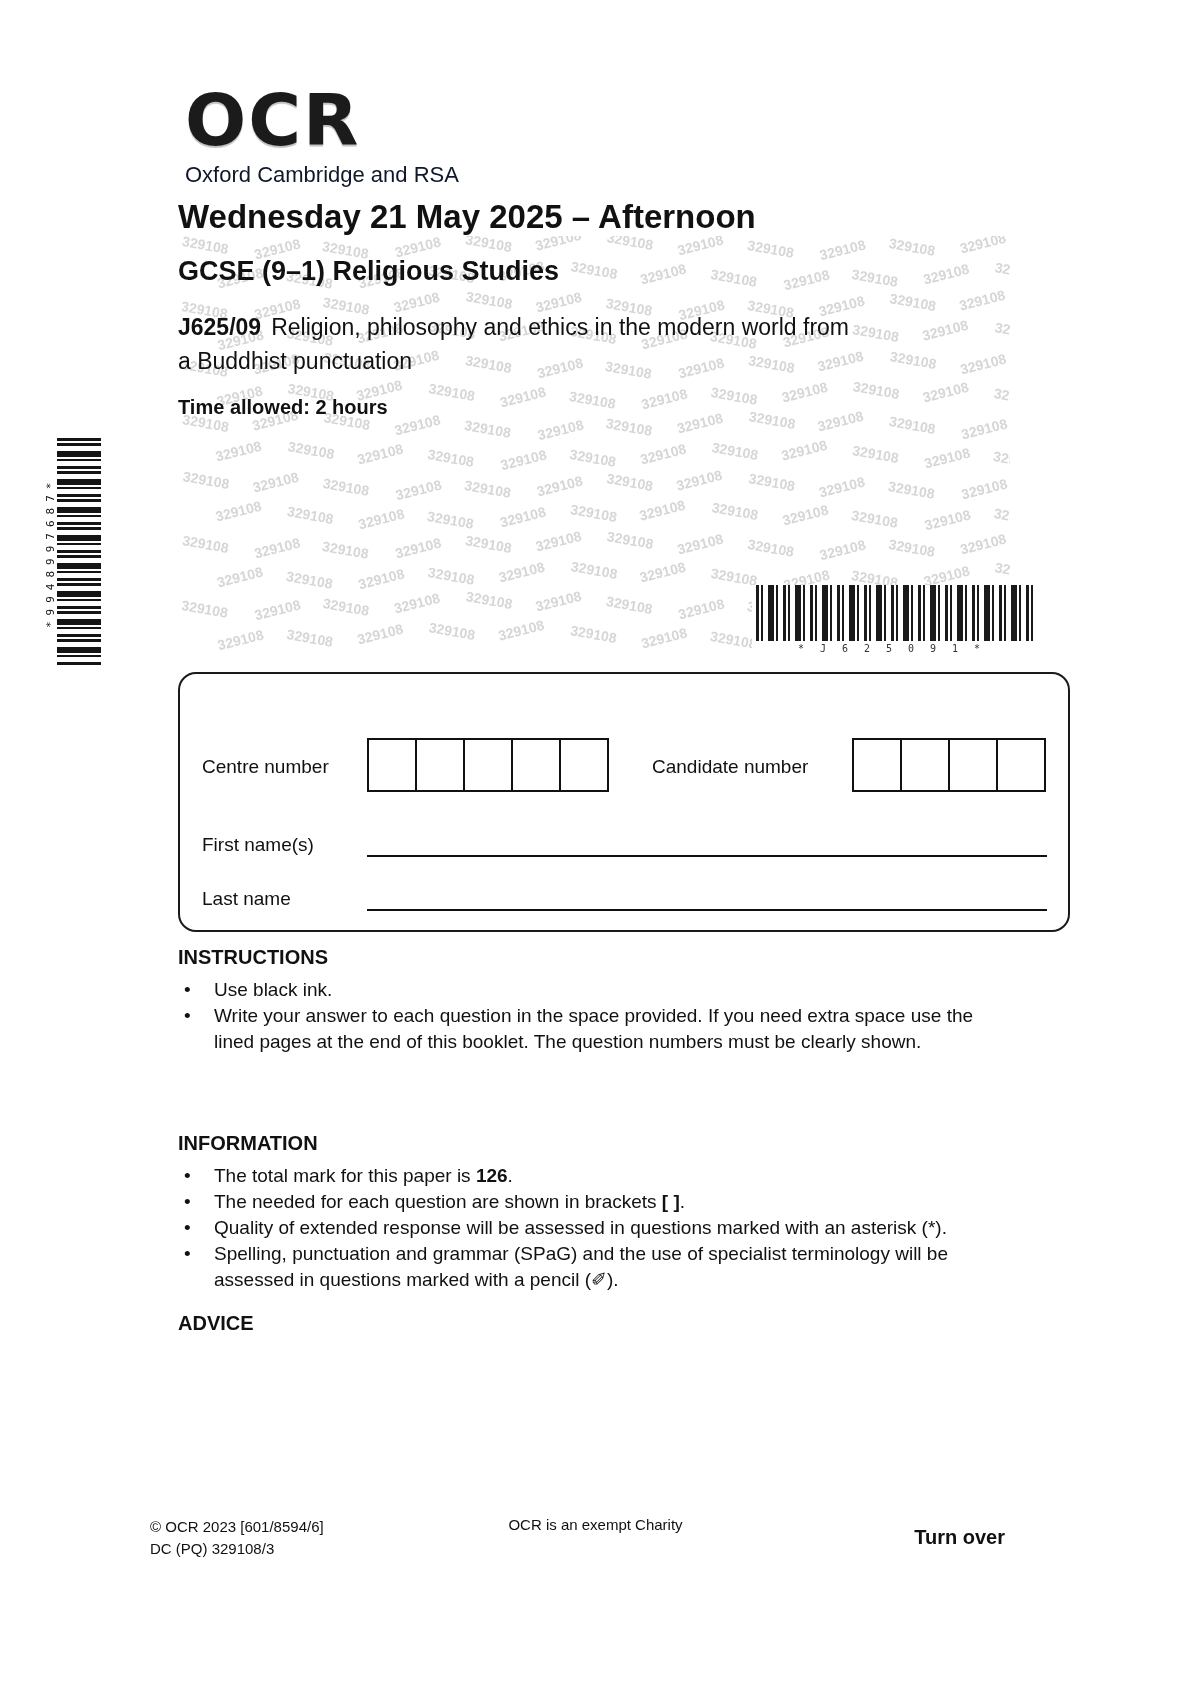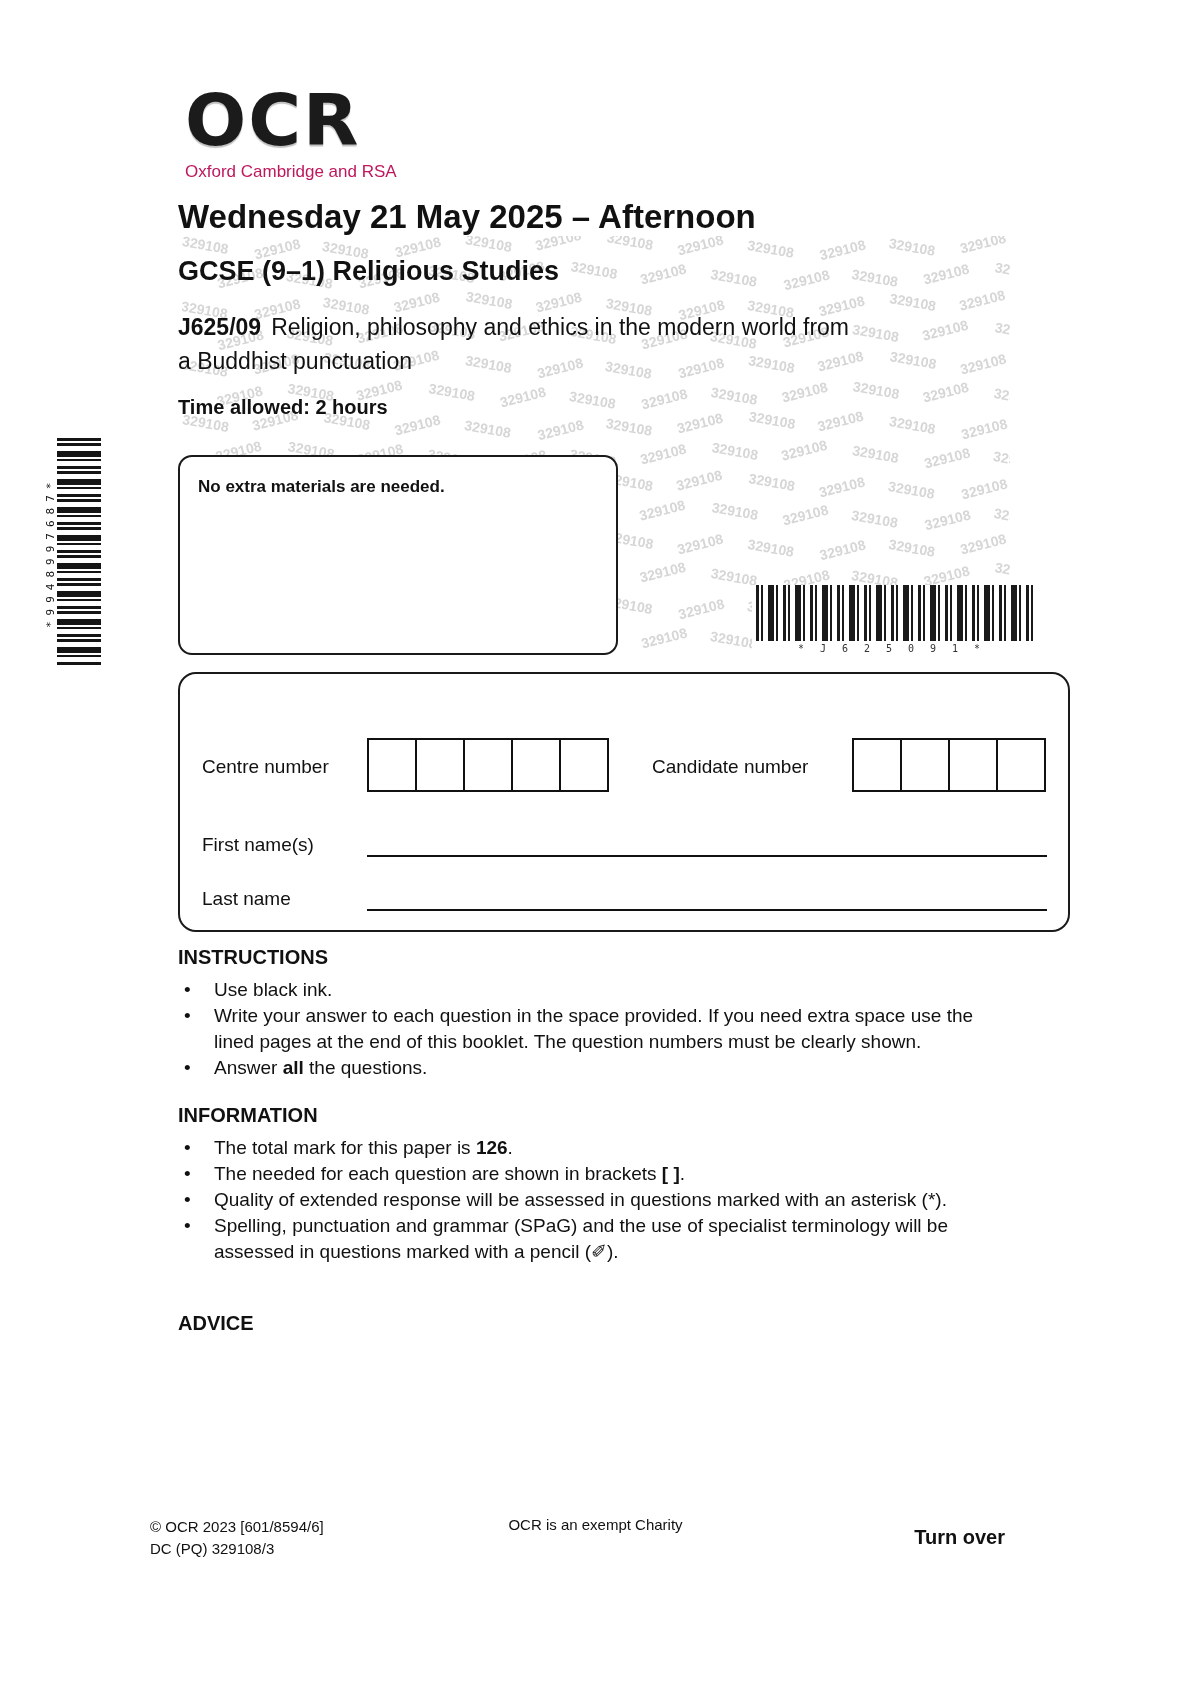--- a/index.html
+++ b/index.html
@@ -19,21 +19,21 @@
     display:inline-block; margin-right:24px;
     font-weight:bold; font-size:14px; color:#d6d6d6;
   }
   
   .logo { position:absolute; left:185px; top:82px; z-index:1; }
   .logo-text {
     font-family:"DejaVu Sans", sans-serif; font-weight:bold;
     font-size:72px; line-height:76px; letter-spacing:2px; color:#1b1b1b;
     text-shadow:0 2px 1px rgba(0,0,0,0.25);
   }
-  .logo-sub { font-size:17px; color:#be185d; margin-top:4px;text-align:center; }
+  .logo-sub { font-size:22px; color:#0f172a; margin-top:4px;text-align:center; }
   
   .main-title {
     position:absolute; left:178px; top:198px; z-index:1;
     font-size:33px; font-weight:bold;
   }
   .qualification {
     position:absolute; left:178px; top:256px; z-index:1;
     font-size:27px; font-weight:bold;
   }
   .paper-line { position:absolute; left:178px; top:310px; z-index:1;
@@ -95,21 +95,21 @@
   .cell:first-child { margin-left:0; }
   .name-label { position:absolute; left:22px; font-size:19px; }
   .first-name-label { top:160px; }
   .last-name-label { top:214px; }
   .name-line { position:absolute; left:187px; width:680px; border-bottom:2px solid #111; height:0; }
   .first-name-line { top:181px; }
   .last-name-line { top:235px; }
   
   .section { position:absolute; left:178px; width:850px; z-index:1; }
   .sec-instructions { top:946px; }
-  .sec-information { top:1104px; }
+  .sec-information { top:1132px; }
   .sec-advice { top:1312px; }
   .section h2 { font-size:20px; font-weight:bold; margin-bottom:8px; }
   .bullet { display:flex; width:840px; }
   .bullet::before { content:"•"; width:30px; flex:0 0 30px; font-size:19px; line-height:26px; padding-left:6px; }
   .bullet .btxt { font-size:19px; line-height:26px; }
   .bullet b { font-weight:bold; }
   .pencil { font-size:19px; }
   
   .footer { position:absolute; left:0; top:1516px; width:1191px; z-index:1; }
   .foot-left { position:absolute; left:150px; top:0; font-size:15px; line-height:22px; }
@@ -149,23 +149,20 @@
     <span class="paper-code">J625/09</span><span>Religion, philosophy and ethics in the modern world from</span><br>
     <span>a Buddhist punctuation</span>
   </div>
   <div class="time-allowed">Time allowed: 2 hours</div>
 
   <div class="left-barcode">
     <div class="code-text">*9948997687*</div>
     <div class="bars"></div>
   </div>
 
-  <div class="materials-box">
-    <div class="txt">No extra materials are needed.</div>
-  </div>
 
   <div class="right-barcode">
     <div class="bars"></div>
     <div class="code-text">*J625091*</div>
   </div>
 
   <div class="candidate-box">
 
     <div class="num-label centre-label">Centre number</div>
     <div class="cells centre-cells">
@@ -191,23 +188,20 @@
     <div class="name-line last-name-line"></div>
   </div>
 
   <div class="section sec-instructions">
     <h2>INSTRUCTIONS</h2>
     <div class="bullet">
       <div class="btxt">Use black ink.</div>
     </div>
     <div class="bullet">
       <div class="btxt">Write your answer to each question in the space provided. If you need extra space use the lined pages at the end of this booklet. The question numbers must be clearly shown.</div>
-    </div>
-    <div class="bullet">
-      <div class="btxt"><span>Answer </span><b>all</b><span> the questions.</span></div>
     </div>
   </div>
 
   <div class="section sec-information">
     <h2>INFORMATION</h2>
     <div class="bullet">
       <div class="btxt"><span>The total mark for this paper is </span><b>126</b><span>.</span></div>
     </div>
     <div class="bullet">
       <div class="btxt"><span>The needed for each question are shown in brackets </span><b>[  ]</b><span>.</span></div>

